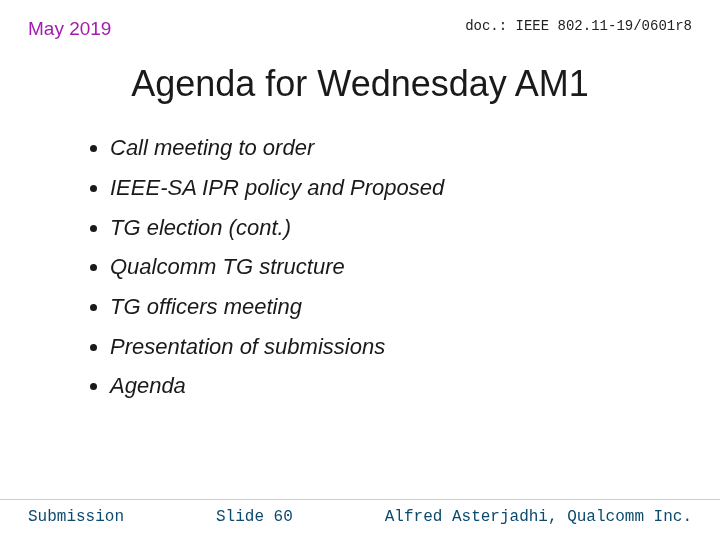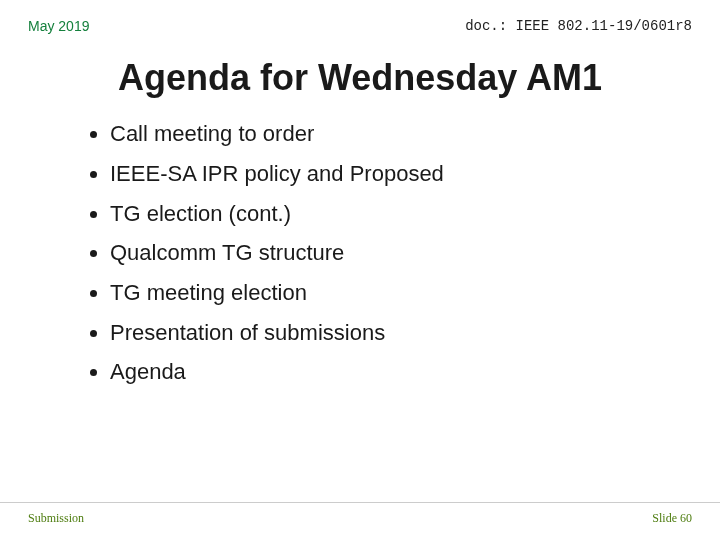--- a/index.html
+++ b/index.html
@@ -26,48 +26,49 @@
     }
 
     .header {
       display: flex;
       justify-content: space-between;
       align-items: flex-start;
       padding: 18px 28px 0 28px;
     }
 
     .header-left {
-      font-size: 14px;
-      color: #15803d;
+      font-size: 19px;
+      color: #a21caf;
       font-family: Arial, sans-serif;
     }
 
     .header-right {
       font-size: 14px;
       color: #222;
       font-family: Liberation Mono, monospace;
     }
 
     .title-section {
       text-align: center;
       margin-top: 22px;
       padding: 0 40px;
     }
 
     .main-title {
       font-size: 36px;
-      font-weight: bold;
+      font-weight: normal;
       color: #1a1a1a;
       font-family: Arial, sans-serif;
       line-height: 1.2;
     }
 
     .content-section {
-      margin-top: 20px;
+      margin-top: 28px;
       padding: 0 60px 0 80px;
+      font-style: italic;
     }
 
     .bullet-list {
       list-style: disc;
       padding-left: 30px;
     }
 
     .bullet-list li {
       font-size: 22px;
       color: #1a1a1a;
@@ -82,23 +83,23 @@
       left: 0;
       right: 0;
       display: flex;
       justify-content: space-between;
       padding: 0 28px;
       border-top: 1px solid #ccc;
       padding-top: 8px;
     }
 
     .footer-text {
-      font-size: 12px;
-      color: #4d7c0f;
-      font-family: Liberation Serif, serif;
+      font-size: 16px;
+      color: #0c4a6e;
+      font-family: Liberation Mono, monospace;
     }
   </style>
 </head>
 <body>
 
 <div class="slide">
 
   <div class="header">
     <span class="header-left">May 2019</span>
     <span class="header-right">doc.: IEEE 802.11-19/0601r8</span>
@@ -107,24 +108,25 @@
   <div class="title-section">
     <h1 class="main-title">Agenda for Wednesday AM1</h1>
   </div>
 
   <div class="content-section">
     <ul class="bullet-list">
     <li>Call meeting to order</li>
         <li>IEEE-SA IPR policy and Proposed</li>
         <li>TG election (cont.)</li>
         <li>Qualcomm TG structure</li>
-        <li>TG meeting election</li>
+        <li>TG officers meeting</li>
         <li>Presentation of submissions</li>
         <li>Agenda</li>
       </ul>
   </div>
 
   <div class="footer">
     <span class="footer-text">Submission</span>
     <span class="footer-text">Slide 60</span>
+    <span class="footer-text">Alfred Asterjadhi, Qualcomm Inc.</span>
   </div>
 
 </div>
 
 </body></html>

